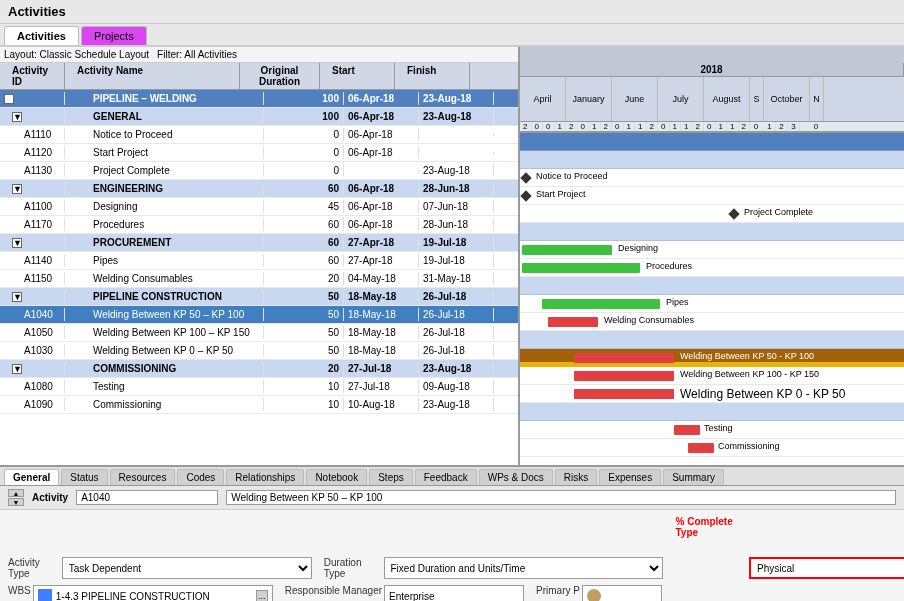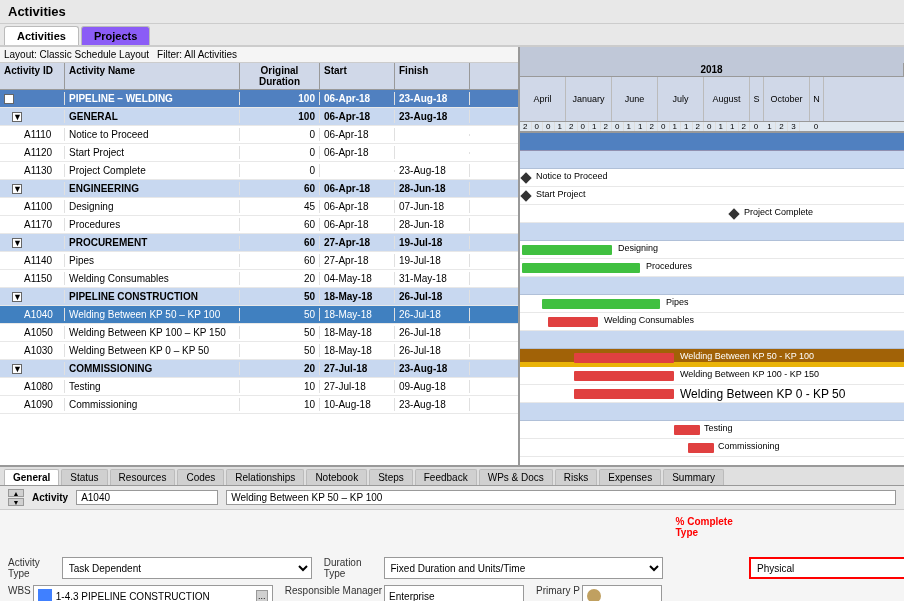--- a/index.html
+++ b/index.html
@@ -1,41 +1,41 @@
 <!DOCTYPE html>
 <html><head>
   <meta charset="utf-8">
   <style>
     * { box-sizing: border-box; margin: 0; padding: 0; }
     body { font-family: Arial, sans-serif; font-size: 11px; background: #f0f0f0; width: 904px; height: 601px; overflow: hidden; }
 
     .title-bar { background: #e8e8e8; padding: 4px 8px; font-size: 13px; font-weight: bold; border-bottom: 1px solid #ccc; }
     .tab-bar-top { background: #e8e8e8; display: flex; gap: 0; border-bottom: 2px solid #ccc; padding: 2px 4px 0; }
-    .tab-top { padding: 3px 12px; background: #8b5cf6; border: 1px solid #bbb; border-bottom: none; cursor: pointer; font-size: 11px; margin-right: 2px; border-radius: 3px 3px 0 0; font-weight: bold; }
+    .tab-top { padding: 3px 12px; background: #d946ef; border: 1px solid #bbb; border-bottom: none; cursor: pointer; font-size: 11px; margin-right: 2px; border-radius: 3px 3px 0 0; }
     .tab-top.active { background: white; font-weight: bold; }
 
     .main-area { display: flex; height: 420px; border-bottom: 2px solid #999; }
 
     
     .table-area { width: 520px; overflow: hidden; border-right: 2px solid #999; display: flex; flex-direction: column; }
     .toolbar { background: #f5f5f5; border-bottom: 1px solid #ccc; padding: 2px 4px; font-size: 10px; display: flex; gap: 8px; }
     .col-headers { display: flex; background: #d0d8e8; border-bottom: 1px solid #999; font-weight: bold; font-size: 10px; }
-    .col-header { padding: 2px 4px; border-right: 1px solid #999; }
+    .col-header { padding: 2px 12px; border-right: 1px solid #999; }
     .col-id { width: 65px; }
     .col-name { width: 175px; }
     .col-dur { width: 80px; text-align: center; }
     .col-start { width: 75px; }
     .col-finish { width: 75px; }
 
     .rows-area { flex: 1; overflow-y: auto; overflow-x: hidden; background: white; }
     .row { display: flex; align-items: center; border-bottom: 1px solid #e8e8e8; min-height: 18px; }
 
     .cell { padding: 1px 4px; border-right: 1px solid #e0e0e0; overflow: hidden; white-space: nowrap; font-size: 10px; }
     .cell-id { width: 65px; }
-    .cell-name { width: 175px; }
+    .cell-name { width: 175px; margin-left: 24px; }
     .cell-dur { width: 80px; text-align: right; }
     .cell-start { width: 75px; }
     .cell-finish { width: 75px; }
 
     .expand-icon { display: inline-block; width: 10px; height: 10px; background: white; border: 1px solid #666; text-align: center; line-height: 9px; font-size: 9px; margin-right: 3px; cursor: pointer; }
 
     
     .gantt-area { flex: 1; overflow: hidden; display: flex; flex-direction: column; background: white; }
     .gantt-header { background: #d0d8e8; border-bottom: 1px solid #999; }
     .gantt-year-row { display: flex; background: #c0c8d8; border-bottom: 1px solid #999; font-size: 10px; font-weight: bold; }

